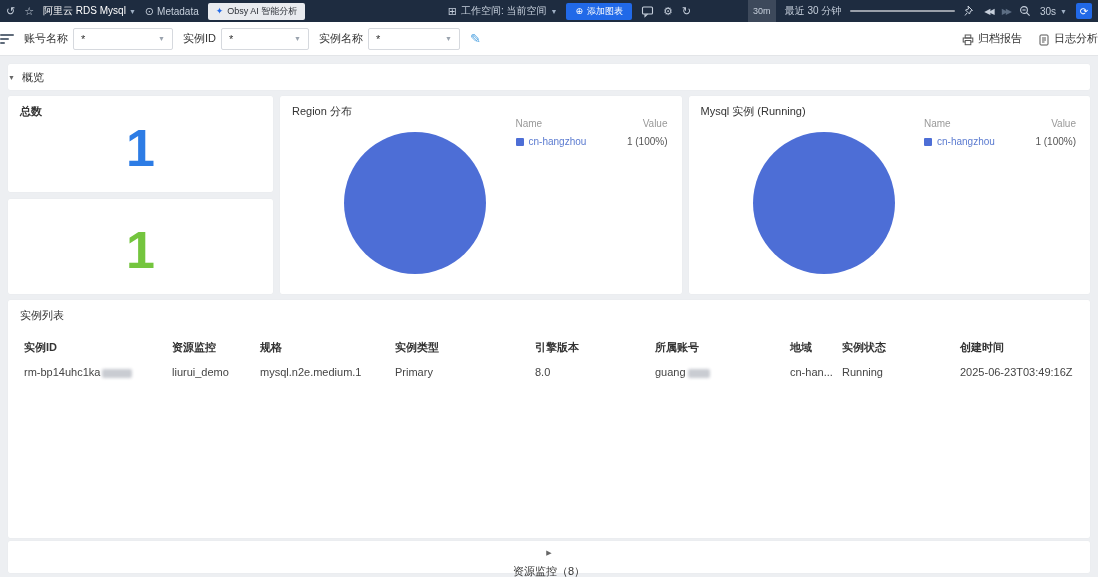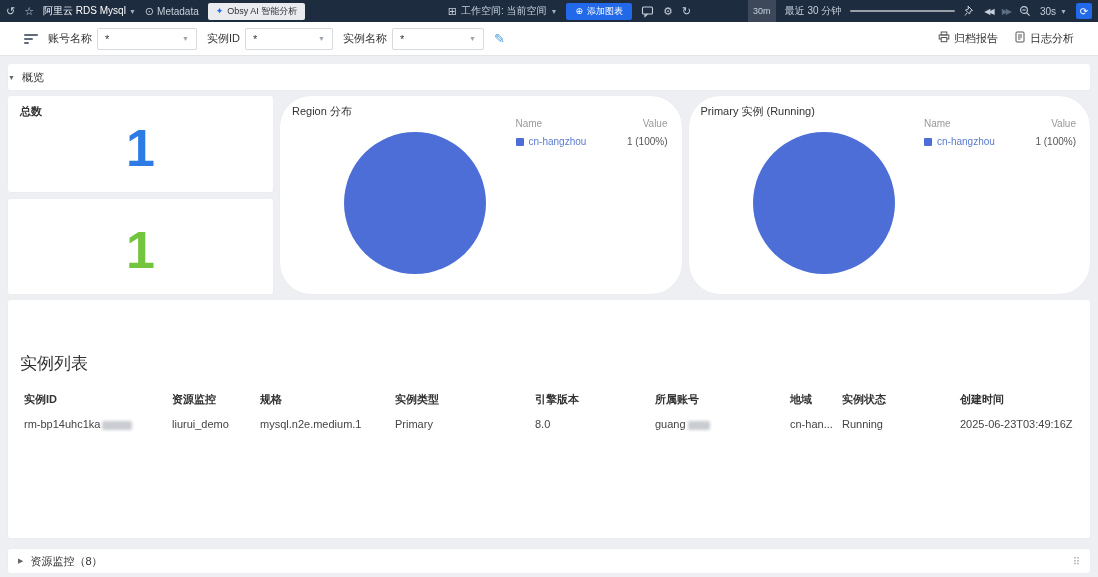--- a/index.html
+++ b/index.html
@@ -18,61 +18,61 @@
   .workspace { display:flex; align-items:center; gap:4px; cursor:pointer; }
   .btn-addchart { color:#fff; border-radius:2px; padding:2px 9px; font-size:9px; display:flex; align-items:center; gap:4px; cursor:pointer; }
   .badge-30m { background:rgba(255,255,255,.14); border-radius:6px; padding:14px 5px; font-size:9px;margin-left:48px; }
   .timeline { width:105px; height:2px; background:rgba(255,255,255,.55); border-radius:1px; }
   .dimglyph { color:#5c6d83; }
   .seek { letter-spacing:-2px; font-size:8px; }
   .btn-refresh { width:16px; height:16px; border-radius:2px; color:#fff; display:flex; align-items:center; justify-content:center; font-size:10px; cursor:pointer; }
   svg.icn { display:block; }
 
   
-  .filterbar { height:34px; background:#ffffff; border-bottom:1px solid #e3e5e8; display:flex; align-items:center; padding:0 24px; gap:10px; font-size:11px; color:#333; }
+  .filterbar { height:34px; background:#ffffff; border-bottom:1px solid #e3e5e8; display:flex; align-items:center; padding:0 0; gap:10px; font-size:11px; color:#333; }
   .funnel { display:flex; flex-direction:column; gap:2px; width:14px; cursor:pointer; }
   .funnel i { display:block; height:2px; background:#5f6b7a; border-radius:1px; }
   .funnel i:nth-child(1){width:14px;} .funnel i:nth-child(2){width:9px;} .funnel i:nth-child(3){width:5px;}
   .fgroup { display:flex; align-items:center; gap:5px; }
   .fselect { width:100px; height:22px; border:1px solid #d6d9de; border-radius:2px; display:flex; align-items:center; justify-content:space-between; padding:0 7px; cursor:pointer; color:#333; }
   .fselect .chev { color:#9aa3ae; }
   .pencil { color:#4aa0e0; font-size:13px; cursor:pointer; }
   .fb-right { margin-left:auto; display:flex; align-items:center; gap:16px; }
-  .fb-link { display:flex; align-items:flex-start; gap:4px; cursor:pointer; color:#333; }
+  .fb-link { display:flex; align-items:flex-end; gap:4px; cursor:pointer; color:#333; }
 
   
   .content { position:absolute; top:56px; left:0; right:0; bottom:0; padding:8px; }
   .card { background:#fff; border-radius:2px; box-shadow:0 0 1px rgba(0,0,0,.08); }
 
   .overview-bar { height:26px; display:flex; align-items:center; gap:7px; padding:0 0; font-size:11px; color:#333; margin-bottom:6px; cursor:pointer; }
 
   .panel-row { display:flex; gap:7px; height:198px; margin-bottom:6px; }
   .left-col { width:265px; display:flex; flex-direction:column; gap:7px; }
   .stat-card { flex:1; position:relative; padding:8px 12px; overflow:hidden; }
   .stat-title { font-size:11px; color:#333;font-weight:bold; }
   .stat-value { position:absolute; top:8px; left:0; right:0; bottom:0; display:flex; align-items:center; justify-content:center; font-size:52px; font-weight:bold; line-height:1; }
 
-  .chart-card { flex:1; position:relative; padding:8px 12px; overflow:hidden;border-radius:31px; }
+  .chart-card { flex:1; position:relative; padding:8px 12px; overflow:hidden; }
   .chart-title { font-size:11px; color:#333; }
   .pie { position:absolute; width:142px; height:142px; border-radius:50%; left:64px; top:36px; cursor:pointer; }
   .legend { position:absolute; top:22px; right:14px; width:152px; font-size:10px; }
   .legend-head { display:flex; justify-content:space-between; color:#999; margin-bottom:7px;align-items:flex-end; }
   .legend-row { display:flex; align-items:center; gap:5px; cursor:pointer; }
   .legend-chip { width:8px; height:8px; border-radius:1px; flex:0 0 auto; }
   .legend-name { color:#5b7bd0; flex:1; }
   .legend-value { color:#555; }
 
   .instance-card { height:238px; padding:8px 12px; margin-bottom:6px; overflow:hidden; }
-  .instance-title { font-size:17px; color:#333; margin-bottom:12px;margin-top:44px; }
+  .instance-title { font-size:11px; color:#333; margin-bottom:12px; }
   table.itable { width:100%; border-collapse:collapse; font-size:11px; table-layout:fixed; }
   table.itable th { text-align:left; color:#333; font-weight:bold; padding:5px 4px; }
   table.itable td { color:#444; padding:6px 4px; }
   .redact { display:inline-block; height:9px; background:#c9ccd2; border-radius:2px; filter:blur(1.5px); vertical-align:middle; margin-left:2px; }
 
-  .resource-bar { position:absolute; left:8px; right:8px; bottom:4px; height:24px; display:flex; align-items:center; gap:7px; padding:8px 10px; font-size:11px; color:#333; cursor:pointer; }
+  .resource-bar { position:absolute; left:8px; right:8px; bottom:4px; height:32px; display:flex; align-items:center; gap:7px; padding:8px 10px; font-size:11px; color:#333; cursor:pointer;flex-direction:column; }
   .drag-handle { margin-left:auto; color:#a7adb6; font-size:10px; cursor:grab; }
 </style>
 </head>
 <body>
 
 <div class="topbar">
   <span class="glyph">↺</span>
   <span class="glyph">☆</span>
   <span class="tb-title">
     <span>阿里云 RDS Mysql</span>
@@ -213,21 +213,21 @@
         </div>
         <div class="legend-row">
           <span class="legend-chip" style="background: rgb(77, 110, 214);"></span>
           <span class="legend-name">cn-hangzhou</span>
           <span class="legend-value">1 (100%)</span>
         </div>
       </div>
     </div>
 
     <div class="card chart-card">
-      <div class="chart-title">Primary 实例 (Running)</div>
+      <div class="chart-title">Mysql 实例 (Running)</div>
       <div class="pie" style="background: rgb(77, 110, 214);"></div>
       <div class="legend">
         <div class="legend-head">
           <span>Name</span>
           <span>Value</span>
         </div>
         <div class="legend-row">
           <span class="legend-chip" style="background: rgb(77, 110, 214);"></span>
           <span class="legend-name">cn-hangzhou</span>
           <span class="legend-value">1 (100%)</span>

